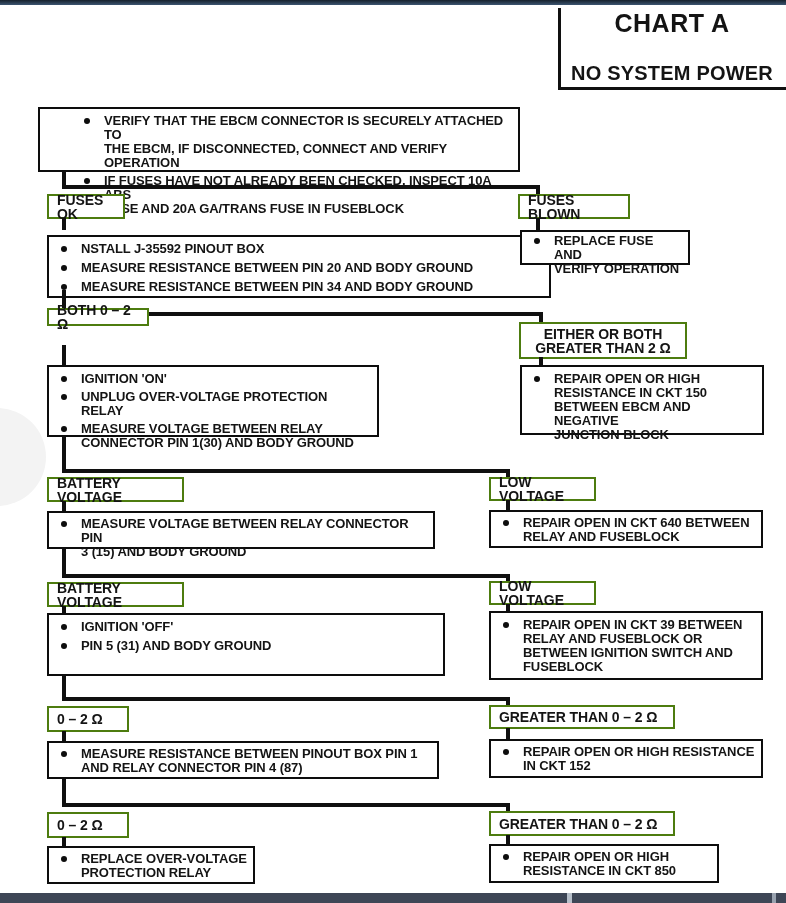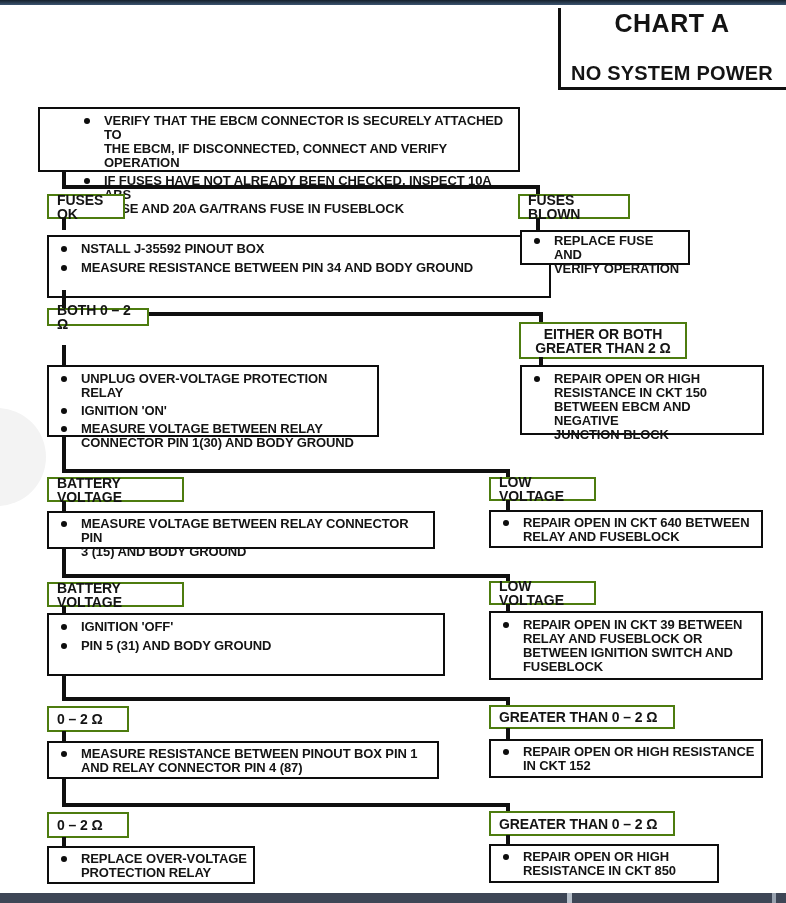--- a/index.html
+++ b/index.html
@@ -69,20 +69,24 @@
 <div class="ln" style="left:536px;top:218px;width:4px;height:14px"></div>
 
 <div class="box" style="left:47px;top:229px;width:504px;height:63px;margin-top:6px;">
   <div class="bullets" style="gap:5px;">
     <div class="bi">
         <span class="dot"></span>
         <span class="txt">NSTALL J-35592 PINOUT BOX</span>
       </div>
     <div class="bi">
         <span class="dot"></span>
+        <span class="txt">MEASURE RESISTANCE BETWEEN PIN 20 AND BODY GROUND</span>
+      </div>
+    <div class="bi">
+        <span class="dot"></span>
         <span class="txt">MEASURE RESISTANCE BETWEEN PIN 34 AND BODY GROUND</span>
       </div>
   </div>
 </div>
 <div class="box" style="left:520px;top:230px;width:170px;height:35px;">
   <div class="bullets" style="padding-top:2px;">
     <div class="bi">
         <span class="dot"></span>
         <span class="txt">REPLACE FUSE AND
 VERIFY OPERATION</span>
@@ -98,25 +102,25 @@
 <div class="lbl center" style="left:519px;top:322px;width:168px;height:37px;">EITHER OR BOTH
 GREATER THAN 2  Ω</div>
 
 <div class="ln" style="left:62px;top:345px;width:4px;height:22px"></div>
 <div class="ln" style="left:539px;top:357px;width:4px;height:10px"></div>
 
 <div class="box" style="left:47px;top:365px;width:332px;height:72px;">
   <div class="bullets">
     <div class="bi">
         <span class="dot"></span>
+        <span class="txt">IGNITION 'ON'</span>
+      </div>
+    <div class="bi">
+        <span class="dot"></span>
         <span class="txt">UNPLUG OVER-VOLTAGE PROTECTION RELAY</span>
-      </div>
-    <div class="bi">
-        <span class="dot"></span>
-        <span class="txt">IGNITION 'ON'</span>
       </div>
     <div class="bi">
         <span class="dot"></span>
         <span class="txt">MEASURE VOLTAGE BETWEEN RELAY
 CONNECTOR PIN 1(30) AND BODY GROUND</span>
       </div>
   </div>
 </div>
 <div class="box" style="left:520px;top:365px;width:244px;height:70px;">
   <div class="bullets">

